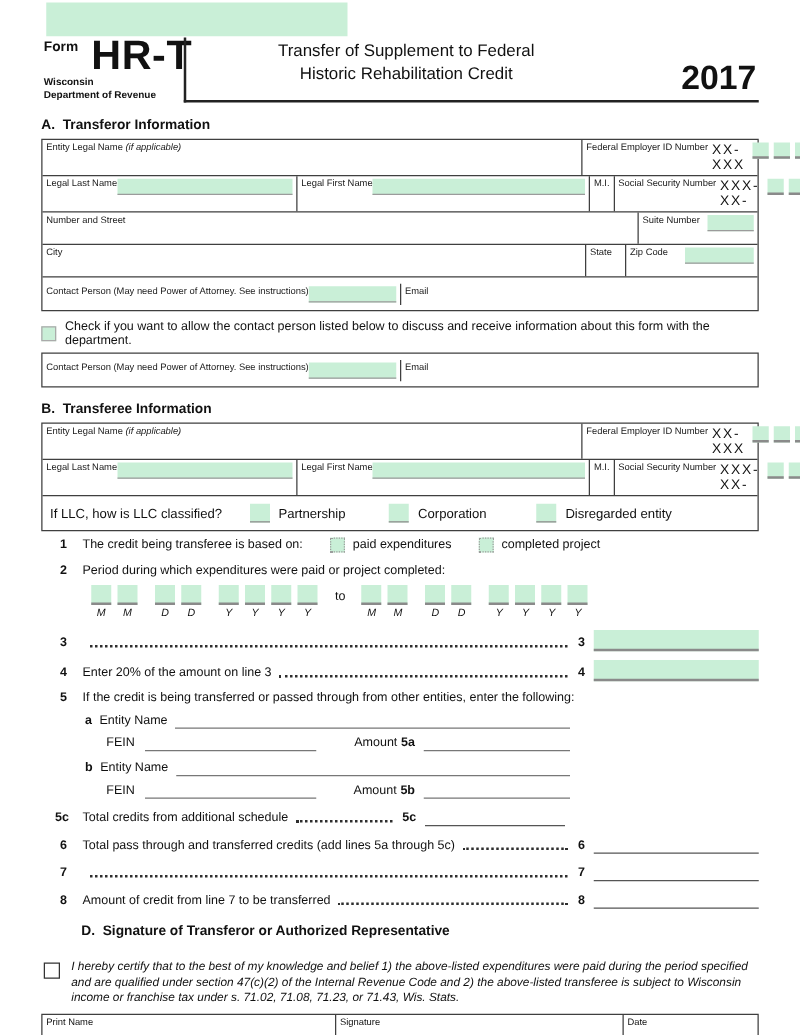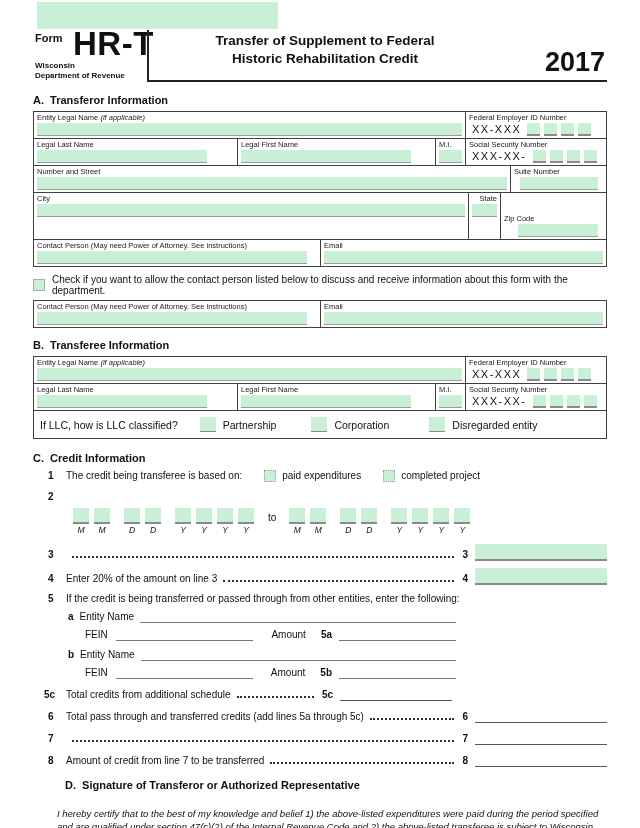--- a/index.html
+++ b/index.html
@@ -9,33 +9,33 @@
           font-family:"Liberation Sans", sans-serif; color:#111; overflow:hidden; }
 
   
   .topfield { position:absolute; left:37px; top:2px; width:241px; height:27px; background:var(--g); }
   .header { position:absolute; left:33px; right:33px; top:30px; height:52px; }
   .h-form  { position:absolute; left:2px;  top:2px;  font-weight:bold; font-size:11px; }
   .h-code  { position:absolute; left:40px; top:-5px; font-weight:bold; font-size:33px; letter-spacing:.5px; }
   .h-agency{ position:absolute; left:2px;  top:31px; font-weight:bold; font-size:8px; line-height:9.5px; }
   .h-divider { position:absolute; left:114px; top:0; bottom:0; width:2px; background:#222; }
   .h-title { position:absolute; left:128px; right:118px; top:2px; text-align:center;
-             font-weight:bold; font-size:13.5px; line-height:17.5px; }
+             font-weight:normal; font-size:13.5px; line-height:17.5px; }
   .h-year  { position:absolute; right:2px; bottom:4px; font-weight:bold; font-size:27px; }
   .h-rule  { position:absolute; left:114px; right:0; bottom:0; height:2px; background:#222; }
 
   
   .flow { position:absolute; left:33px; right:33px; top:94px; }
   .sec-h { font-weight:bold; font-size:11px; white-space:pre; margin:0 0 5px 0; }
 
   .ftable { border:1.5px solid var(--bd); }
   .frow { display:flex; border-bottom:1px solid var(--bd); min-height:26px; }
   .frow:last-child { border-bottom:none;align-items:center; }
   .fcell { position:relative; border-right:1px solid var(--bd); padding:1px 3px 2px 3px;
-           display:flex; flex-direction:column; }
+           display:flex; flex-direction:row; }
   .fcell:last-child { border-right:none; }
   .grow { flex:1; }
   .flabel { font-size:7.5px; line-height:9px; color:#1a1a1a; white-space:nowrap; }
   .flabel i { font-style:italic; }
   .gfield { background:var(--g); border-bottom:1px solid #9b9b9b; height:13px; margin-top:1px; }
   .maskrow { display:flex; align-items:flex-start; gap:4px; margin-top:1px; }
   .mask { font-size:11px; letter-spacing:1.5px; margin:0 2px 0 3px; }
   .mbox { width:13px; height:13px; background:var(--g); border-bottom:2px solid var(--ul); flex:none; }
 
   .allowline { display:flex; align-items:center; gap:7px; margin:7px 0 4px 0; font-size:10px; }
@@ -67,27 +67,27 @@
              font-size:10px; width:388px; line-height:13px; }
   .eletter { font-weight:bold; margin-right:6px; }
   .ufield { border-bottom:1.5px solid #777; padding:0 3px 1px 3px; }
   .ufield .fill { background:var(--g); height:15px; }
   .efield { flex:1; margin-left:6px; }
   .feinline { display:flex; align-items:flex-end; margin-left:52px; margin-top:5px;
               font-size:10px; width:371px; line-height:13px; }
   .fein-f { width:137px; margin-left:8px; }
   .amt-f  { width:117px; }
   .fspacer { flex:1; }
-  .amt-lbl { margin-right:13px; }
+  .amt-lbl { margin-right:1px; }
   .c5c { width:404px; }
   .c5c .cfield { width:112px; }
   .cnum.wide { width:22px; margin-left:-4px; }
 
   
-  .certrow { display:flex; margin-top:17px;align-items:flex-end; }
+  .certrow { display:flex; margin-top:17px; }
   .dcheck { width:13px; height:13px; border:1.5px solid #333; background:#fff; flex:none;
             margin:2px 9px 0 2px; }
   .certtext { font-style:italic; font-size:9.5px; line-height:12.5px; }
   .sigtable { display:flex; border:1.5px solid var(--bd); margin-top:5px; height:33px; }
   .scell { border-right:1px solid var(--bd); padding:1px 3px; font-size:7.5px; }
   .scell:last-child { border-right:none; }
 </style>
 </head>
 <body>
 
@@ -171,21 +171,21 @@
       </div>
       <div class="frow">
         <div class="fcell grow">
           <div class="flabel">City</div>
           <div class="gfield"></div>
         </div>
         <div class="fcell" style="width:32px;text-align:right;">
           <div class="flabel">State</div>
           <div class="gfield"></div>
         </div>
-        <div class="fcell" style="width:105px;margin-top:20px;">
+        <div class="fcell" style="width:105px;">
           <div class="flabel">Zip Code</div>
           <div class="gfield" style="width:80px;margin-left:14px;"></div>
         </div>
       </div>
       <div class="frow">
         <div class="fcell" style="width:287px;">
           <div class="flabel">Contact Person (May need Power of Attorney. See instructions)</div>
           <div class="gfield" style="width:270px;"></div>
         </div>
         <div class="fcell grow">
@@ -265,35 +265,35 @@
           <span class="llccheck" style="margin-left:22px;"></span>
           <span class="opt-label">Partnership</span>
           <span class="llccheck" style="margin-left:35px;"></span>
           <span class="opt-label">Corporation</span>
           <span class="llccheck" style="margin-left:40px;"></span>
           <span class="opt-label">Disregarded entity</span>
         </div>
       </div>
     </div>
 
-    <div class="sec-h" style="margin-top:13px;">C.  Credit Information</div>
 
     <div class="cline" style="align-items:center;margin-top:4px;">
       <span class="cnum">1</span>
       <span>The credit being transferee is based on:</span>
       <span class="c1opts">
         <span class="gcheck"></span>
         <span>paid expenditures</span>
         <span class="gcheck"></span>
         <span>completed project</span>
       </span>
     </div>
 
     <div class="cline" style="margin-top:8px;">
       <span class="cnum">2</span>
+      <span>Period during which expenditures were paid or project completed:</span>
     </div>
     <div class="daterow">
       <span class="dcol">
           <span class="dbox"></span>
           <span class="dletter">M</span>
         </span>
       <span class="dcol">
           <span class="dbox"></span>
           <span class="dletter">M</span>
         </span>

